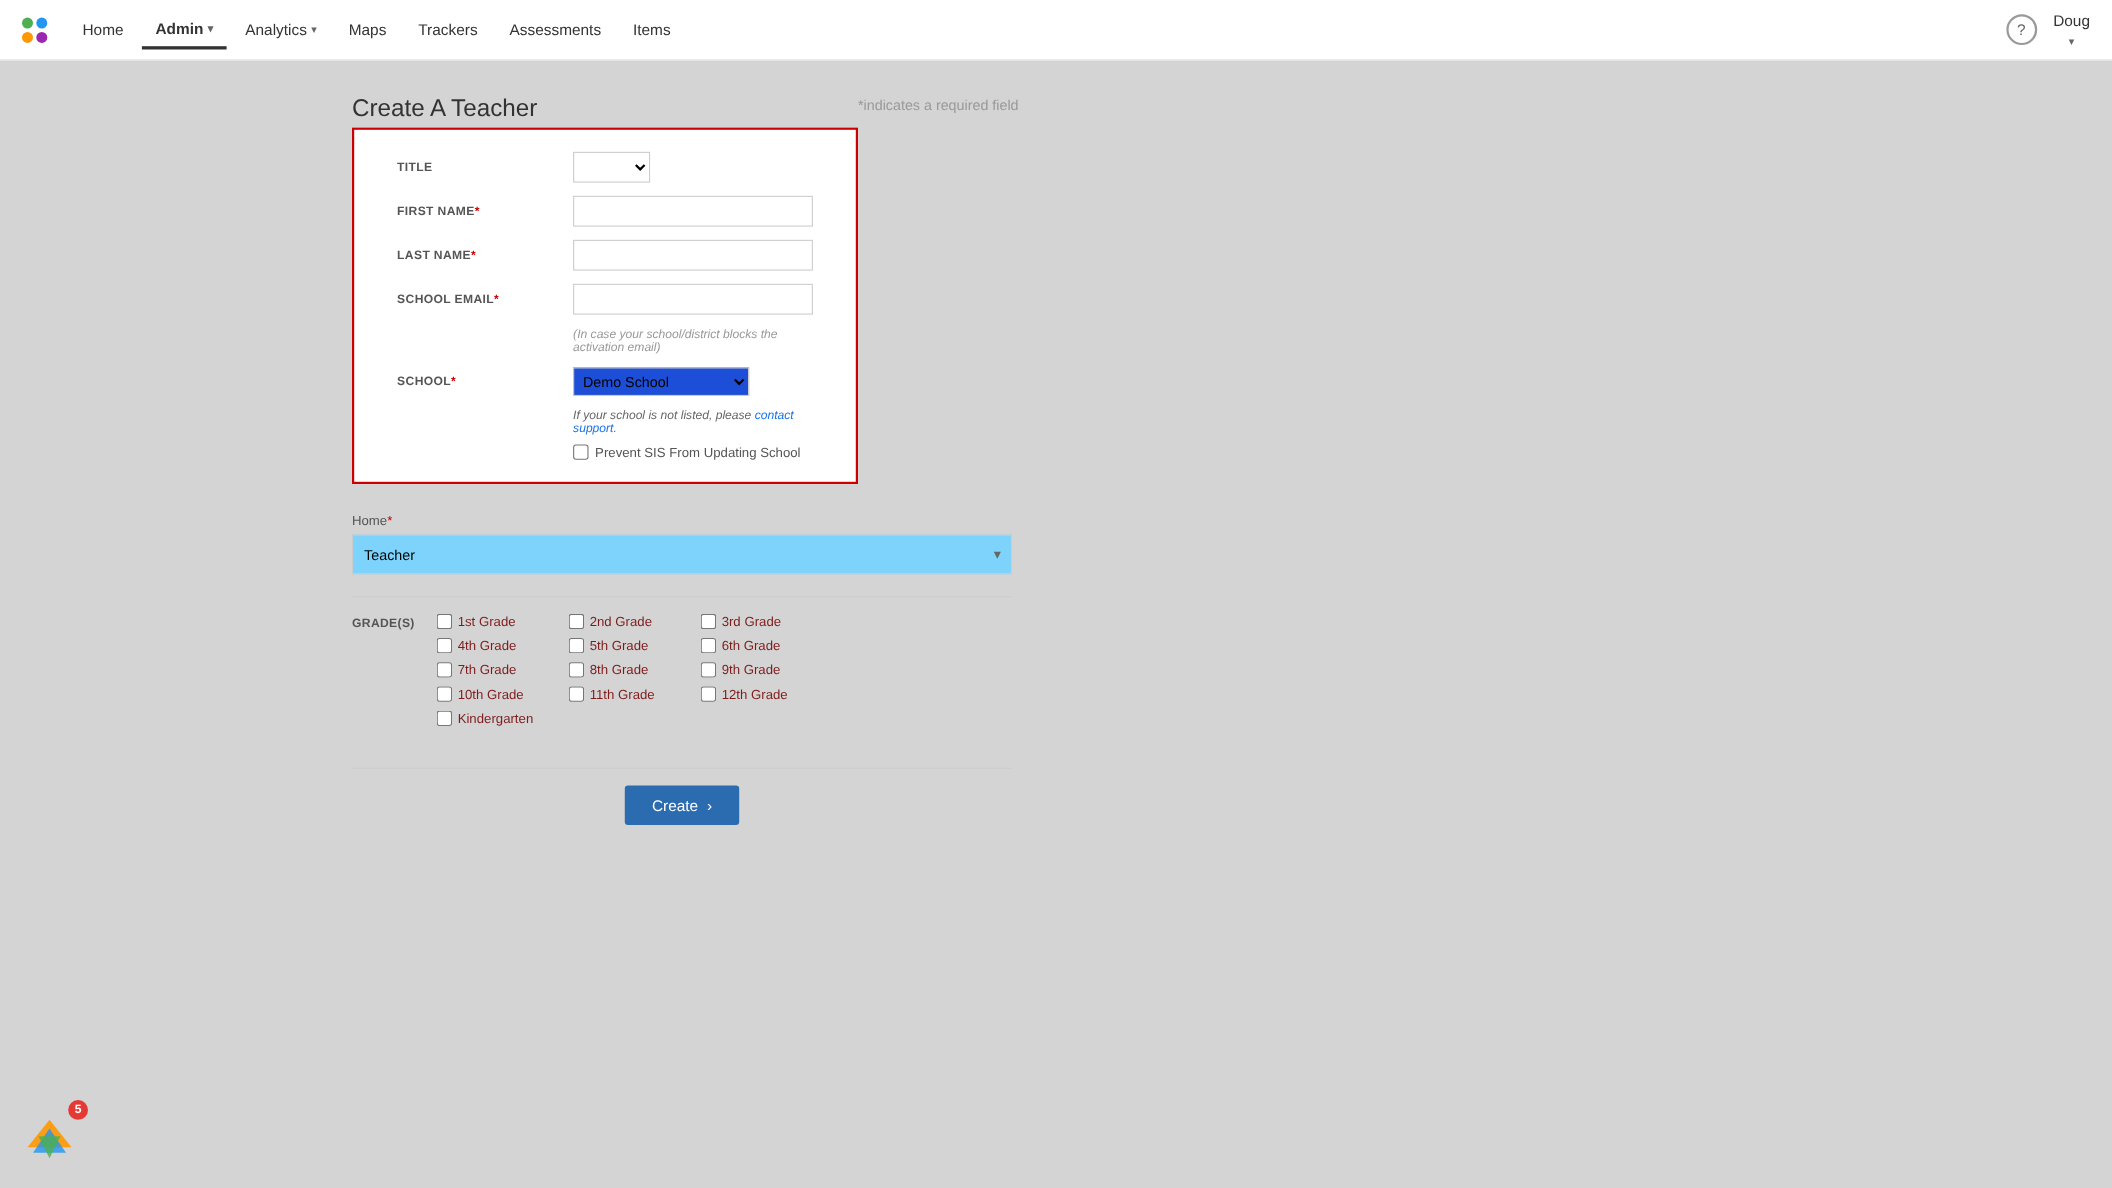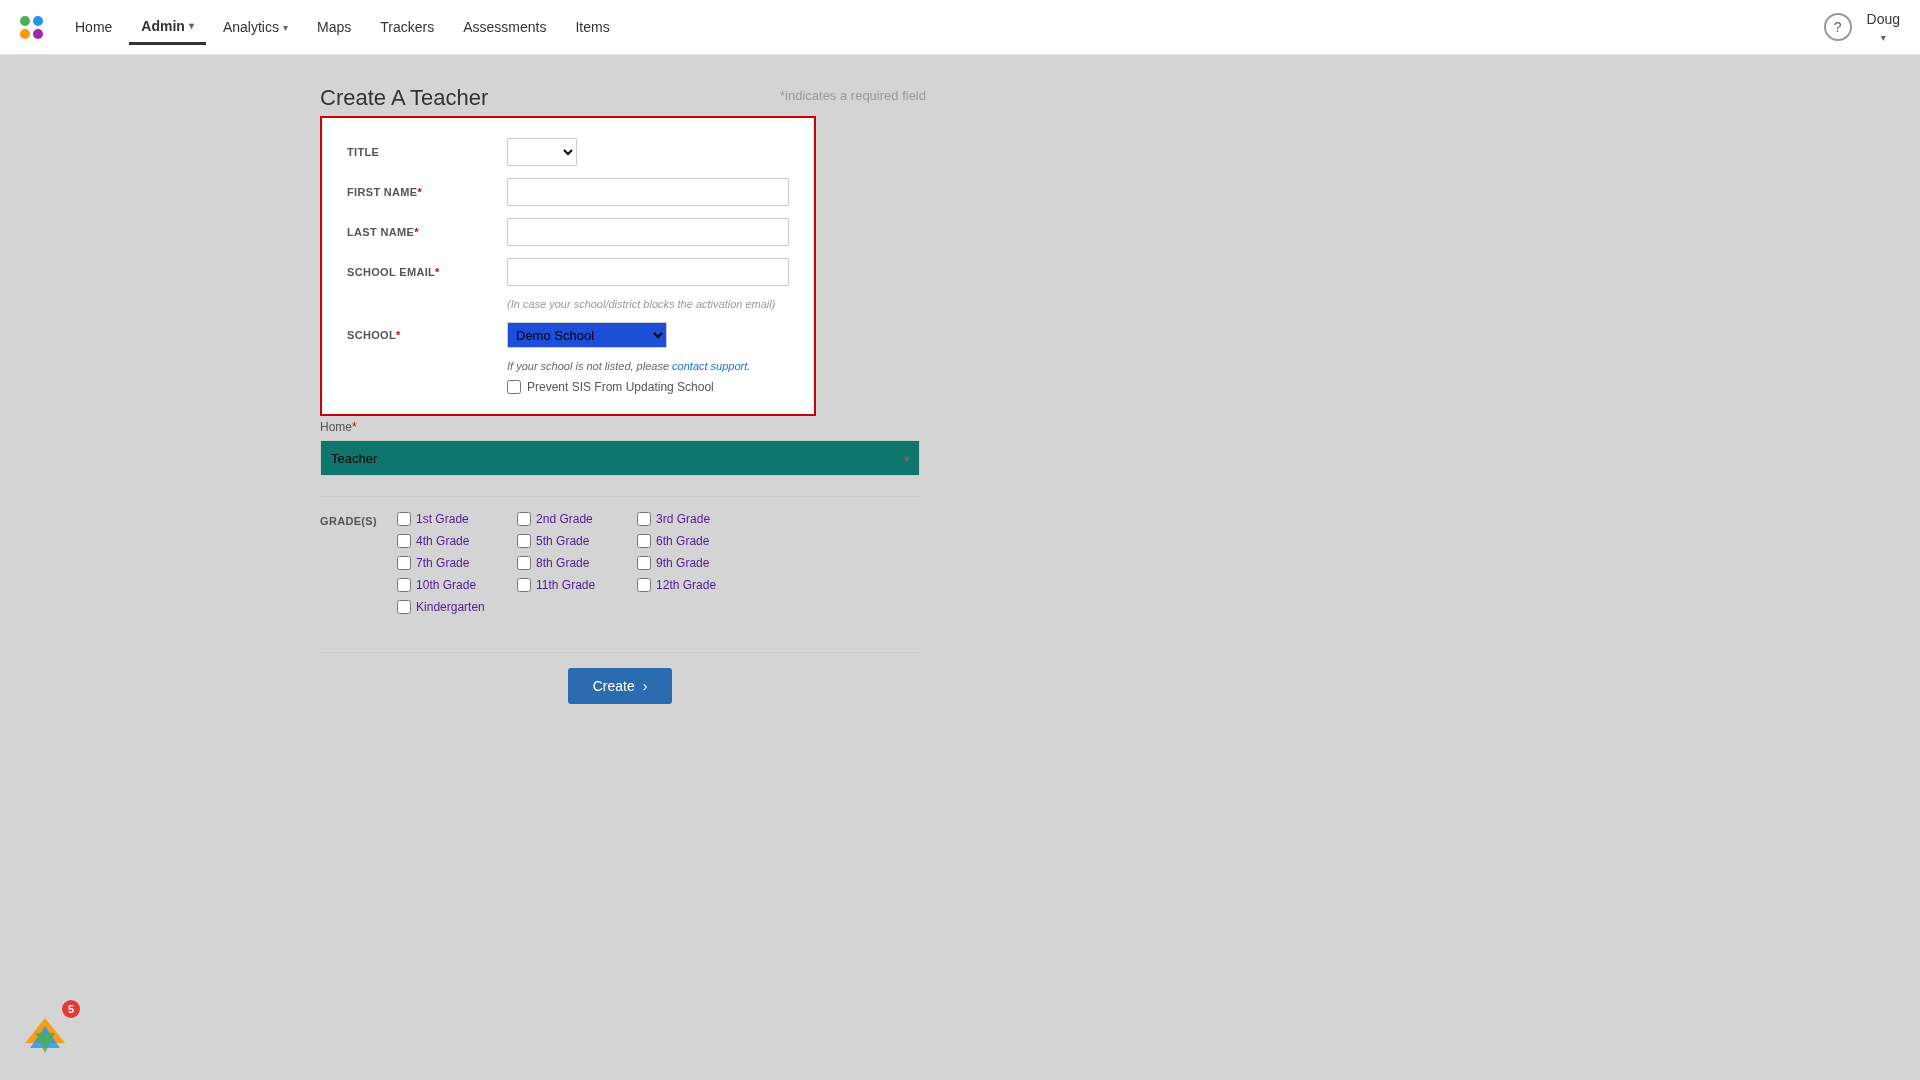--- a/index.html
+++ b/index.html
@@ -73,23 +73,23 @@
       color: #999;
       position: absolute;
       top: 88px;
       left: 780px;
     }
 
     
     .form-section-red {
       border: 2px solid #cc0000;
       background: #fff;
-      padding: 20px 25px;
-      width: 496px;
-      margin-bottom: 4px;
+      padding: 20px 39px;
+      width: 460px;
+      margin-bottom: 26px;
     }
 
     .form-row {
       display: flex;
       align-items: center;
       margin-bottom: 12px;
     }
     .form-label {
       width: 160px;
       font-size: 11px;
@@ -170,21 +170,21 @@
       font-size: 12px;
       color: #555;
       margin-bottom: 6px;
     }
     .field-label .req { color: #cc0000; }
 
     .dropdown-select {
       width: 100%;
       height: 36px;
       border: 1px solid #ccc;
-      background: #0f766e;
+      background: #7dd3fc;
       font-size: 13px;
       padding: 0 10px;
       appearance: none;
       -webkit-appearance: none;
       position: relative;
       cursor: pointer;
     }
     .dropdown-wrapper {
       position: relative;
     }
@@ -227,21 +227,21 @@
     .grade-item {
       display: flex;
       align-items: center;
       gap: 5px;
       min-width: 100px;
     }
     .grade-item input[type="checkbox"] {
       width: 14px; height: 14px;
       cursor: pointer;
     }
-    .grade-item label { font-size: 12px; color: #4c1d95; cursor: pointer; text-align: right; }
+    .grade-item label { font-size: 12px; color: #7f1d1d; cursor: pointer; text-align: right; }
 
     .grades-flex {
       display: flex;
       align-items: flex-start;
     }
 
     .divider {
       border: none;
       border-top: 1px solid #ccc;
       margin: 15px 0;

